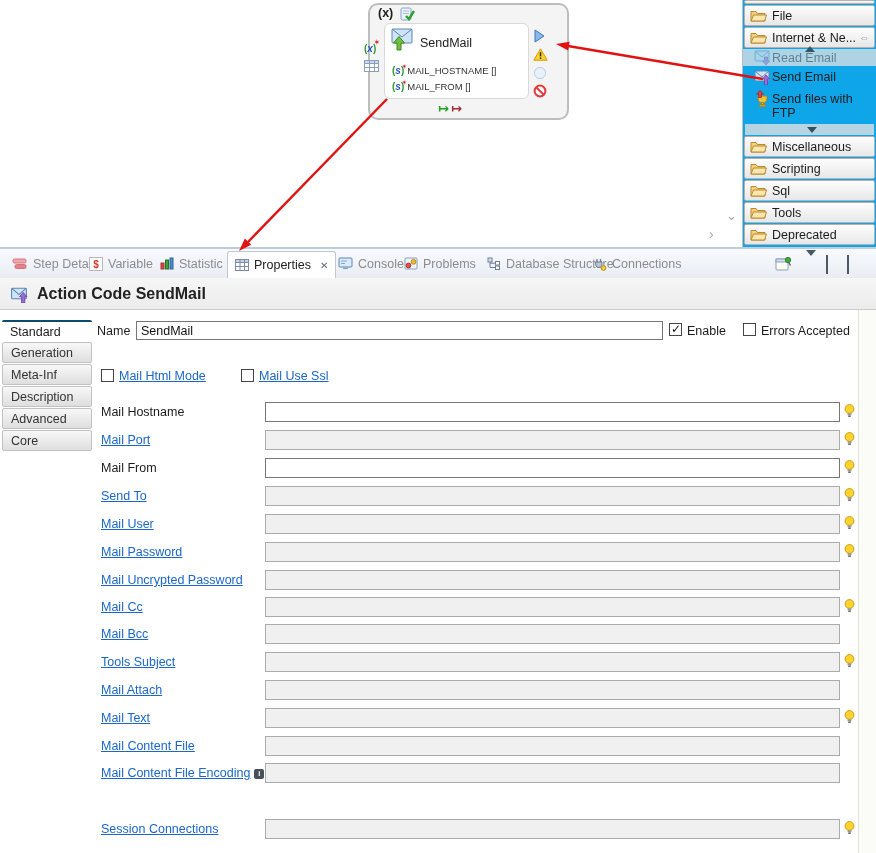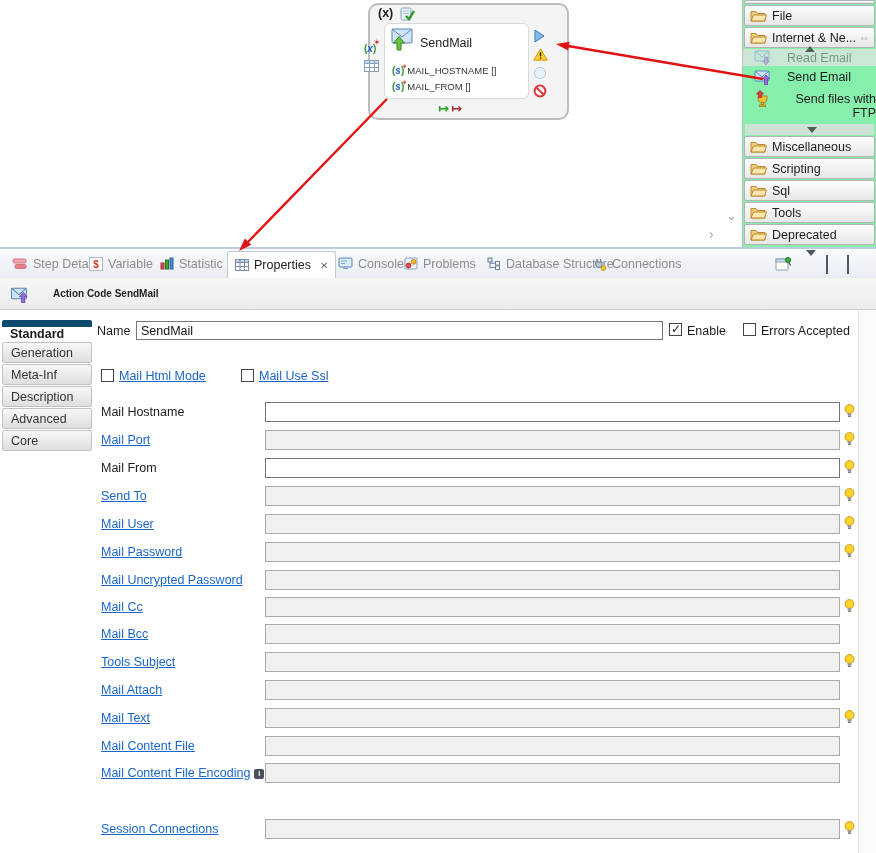--- a/index.html
+++ b/index.html
@@ -32,27 +32,27 @@
   .xvar i { font-style:italic; color:#2356c4; }
   .xvar em { position:absolute; top:-5px; right:-4px; font-style:normal; color:#d42020; font-size:8px; }
   .rcol-ic { position:absolute; left:163px; }
   .nfoot { position:absolute; left:68px; top:96px; font-size:13px; font-weight:bold; letter-spacing:2px; }
   .ga { color:#23a123; } .ra { color:#a33030; }
   .sc-v { position:absolute; left:726px; top:208px; color:#a6a6a6; font-size:13px; }
   .sc-h { position:absolute; left:709px; top:226px; color:#a6a6a6; font-size:14px; }
 
   
   #palette { position:absolute; left:742px; top:0; width:134px; height:296px;
-             background:#86efac; border-left:1px solid #bdbdbd;text-align:right; }
+             background:#0ea5e9; border-left:1px solid #bdbdbd; }
   .pcat { position:absolute; left:1px; right:1px; height:21px;
           background:linear-gradient(#fdfdfd,#e7e7e7); border:1px solid #b2b2b2; border-radius:2px;
           display:flex; align-items:center; gap:5px; padding-left:5px;
           font-size:12.5px; color:#1b1b1b; }
   .pcat.sliver { top:0; height:4px; }
-  .pitem { position:absolute; left:0; right:0; display:flex; align-items:flex-start; gap:16px;
+  .pitem { position:absolute; left:0; right:0; display:flex; align-items:flex-start; gap:1px;
            padding-left:11px; font-size:12.5px; color:#1b1b1b; }
   .pitem .plab { padding-top:2px; line-height:1.15; }
   .pitem.dim { background:#e3e3e3; opacity:.75; }
   .pitem.dim .plab, .pitem.dim .ic { opacity:.55; }
   .cutbar { position:absolute; left:2px; right:2px; top:124px; height:11px; background:#e0e0e0; opacity:.8; }
   .tri-up, .tri-dn { position:absolute; left:62px; width:0; height:0;
            border-left:5px solid transparent; border-right:5px solid transparent; }
   .tri-up { border-bottom:6px solid #3c3c3c; }
   .tri-dn { border-top:6px solid #3c3c3c; }
   .pexp { position:absolute; right:4px; top:3px; color:#8a8a8a; font-size:11px; }
@@ -72,30 +72,30 @@
   .tb-ic { position:absolute; top:7px; cursor:pointer; }
   .chev-dn { width:0; height:0; border-left:5px solid transparent; border-right:5px solid transparent;
              border-top:6px solid #4d5866; margin-top:5px; }
   .mini { width:11px; height:4px; border:1.4px solid #4d5866; margin-top:7px; }
   .maxi { width:10px; height:10px; border:1.4px solid #4d5866; margin-top:3px; }
 
   
   #propheader { position:absolute; left:0; top:278px; width:876px; height:32px;
                 background:linear-gradient(#f6f6f6,#ececec); border-bottom:1px solid #cccccc;
                 display:flex; align-items:center; gap:8px; padding-left:10px; }
-  #propheader .ptitle { font-size:10px; font-weight:bold; color:#222;margin-left:16px; }
+  #propheader .ptitle { font-size:16px; font-weight:bold; color:#222; }
 
   
   #main { position:absolute; left:0; top:310px; width:876px; height:543px; background:#fff; }
   .vstrip { position:absolute; right:0; top:0; width:18px; height:543px;
             background:#fbfbf7; border-left:1px solid #e4e2d8; }
   .sidetab { position:absolute; left:2px; width:90px; height:21px; display:flex; align-items:center;
              padding-left:8px; font-size:12.5px; color:#333; cursor:pointer;
              background:linear-gradient(#f8f8f8,#dedede); border:1px solid #c2c2c2; border-radius:2px; }
-  .sidetab.sel { background:#fff; border:none; border-top:7px solid #0c4a6e; font-weight:bold; color:#1b1b1b; }
+  .sidetab.sel { background:#fff; border:none; border-top:2px solid #0c4a6e; font-weight:normal; color:#1b1b1b; }
   .flabel { font-size:12.5px; }
   a.flabel, a.optlab { color:#1b66c9; text-decoration:underline; cursor:pointer; }
   .plain { color:#1c1c1c; text-decoration:none; }
   .cb { position:absolute; width:13px; height:13px; background:#fff; border:1px solid #454545; }
   .cb.checked::after { content:"✓"; position:absolute; left:1px; top:-2px; font-size:12px; color:#111; }
   .cblabel { position:absolute; font-size:12.5px; color:#1c1c1c;text-align:center; }
   .ninput { position:absolute; left:136px; top:11px; width:527px; height:19px;
             border:1px solid #767676; font-size:12.5px; padding:0 4px; color:#111;
             font-family:"Liberation Sans",sans-serif; }
   .frow { position:absolute; left:0; width:876px; height:21px; }

